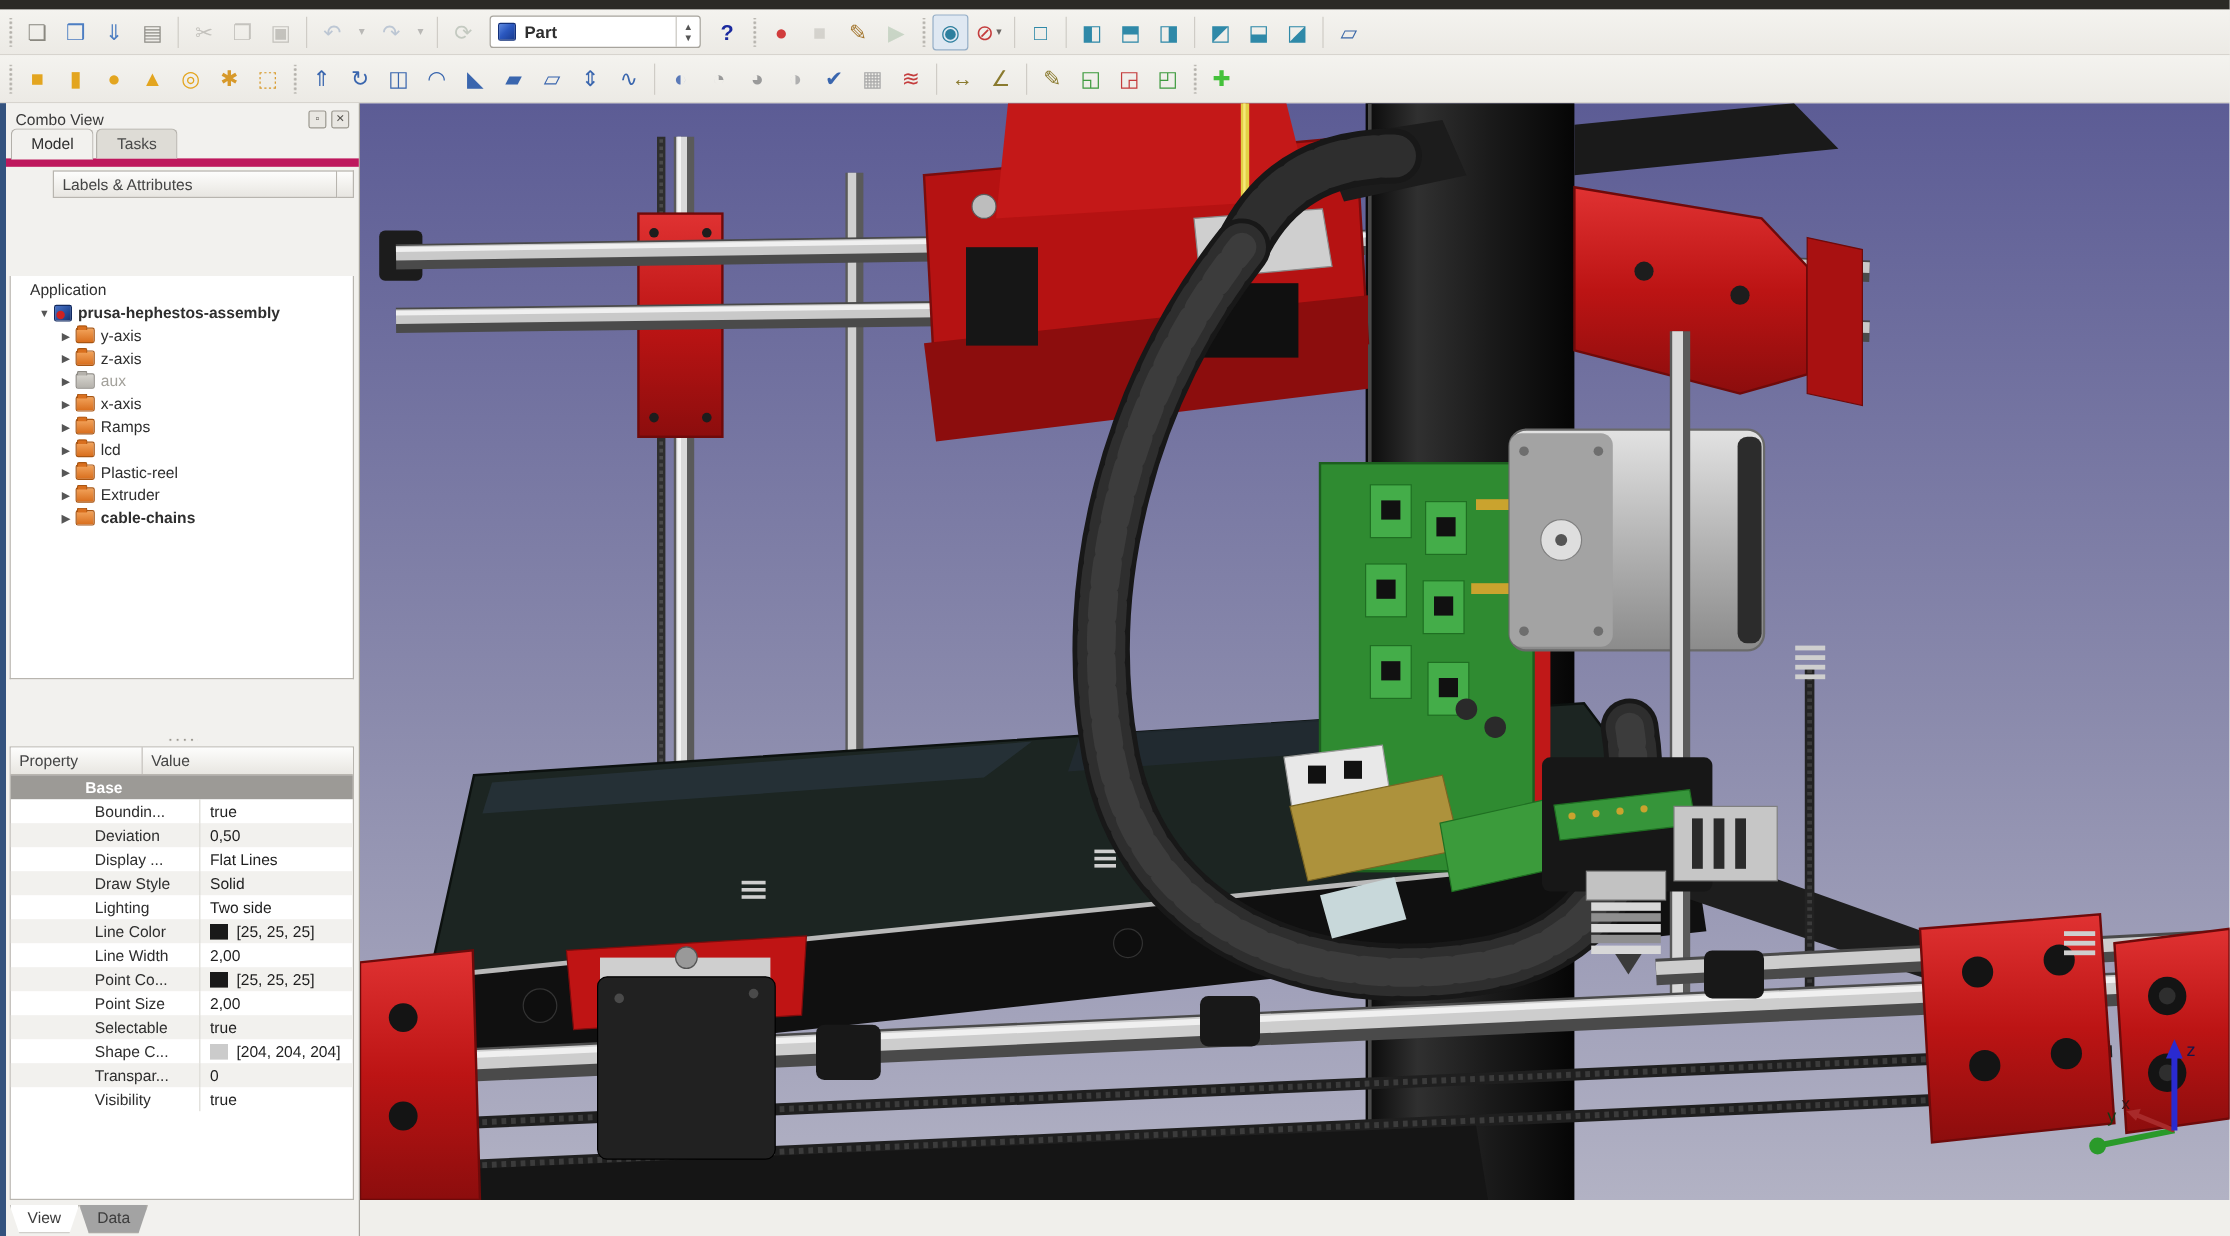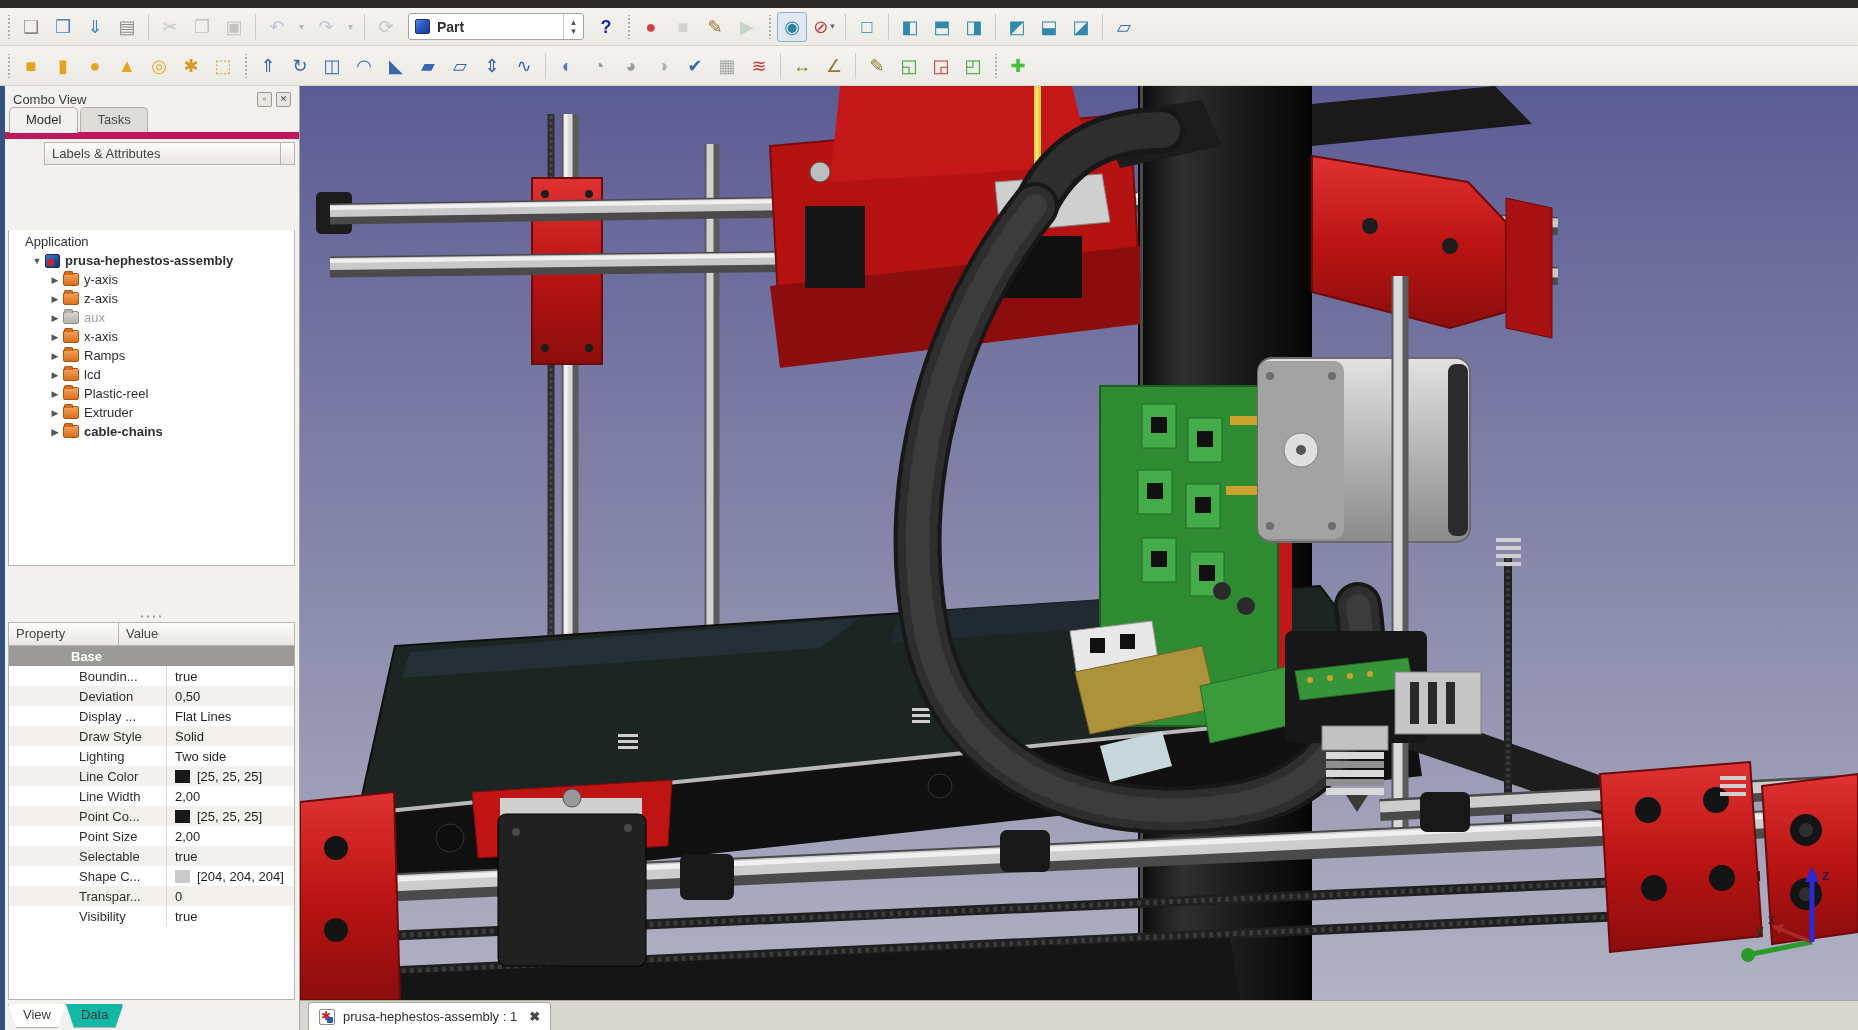--- a/index.html
+++ b/index.html
@@ -87,21 +87,21 @@
   .prop-row .c1 { width:110px; padding-left:22px; color:#2e2e2e; white-space:nowrap; overflow:hidden;
     border-right:1px solid #dddbd6; align-self:stretch; display:flex; align-items:center;margin-left:48px; }
   .prop-row .c2 { flex:1; padding-left:8px; color:#1f1f1f; display:flex; align-items:center; white-space:nowrap; }
   .prop-row.group { background:#9c9a96; }
   .prop-row.group .c1 { color:#ffffff; font-weight:bold; padding-left:14px; border-right:none; }
   .swatch { display:inline-block; width:15px; height:13px; margin-right:7px; flex:none; }
 
   
   #panel-tabs { position:absolute; left:3px; bottom:2px; display:flex; }
   .panel-tab { height:24px; padding:3px 14px 0; font-size:13px; color:#3c3c3c;
-    border:1px solid #b3b0aa; border-top:none; background:#14b8a6;
+    border:1px solid #b3b0aa; border-top:none; background:#a3a3a3;
     clip-path:polygon(0 0,100% 0,86% 100%,14% 100%); }
   .panel-tab.active { background:#ffffff; }
 
   
   #viewport { position:absolute; left:300px; top:86px; width:1558px; height:914px; }
   #viewport svg { display:block; }
 
   
   #mdi-strip { position:absolute; left:300px; top:1000px; width:1558px; height:30px;
     background:#d8d6d1; border-top:1px solid #a9a69f; display:flex; align-items:flex-end; }
@@ -772,21 +772,14 @@
           <line x1="1512" y1="856" x2="1512" y2="794" stroke="#2a2ad0" stroke-width="5"></line>
           <polygon points="1512,780 1505,796 1519,796" fill="#2a2ad0"></polygon>
           <text x="1522" y="794" font-size="15" fill="#15154a">z</text>
           <text x="1456" y="849" font-size="15" fill="#143a14">y</text>
           <text x="1468" y="838" font-size="14" fill="#3a1414">x</text>
         </g>
       </g>
     </svg>
   </div>
 
-  <div id="mdi-strip">
-    <div id="doc-tab">
-      <span class="doc-icon"></span>
-      <span class="label">prusa-hephestos-assembly : 1</span>
-      <span class="close">✖</span>
-    </div>
-  </div>
 
 </div>
 
 </body></html>

